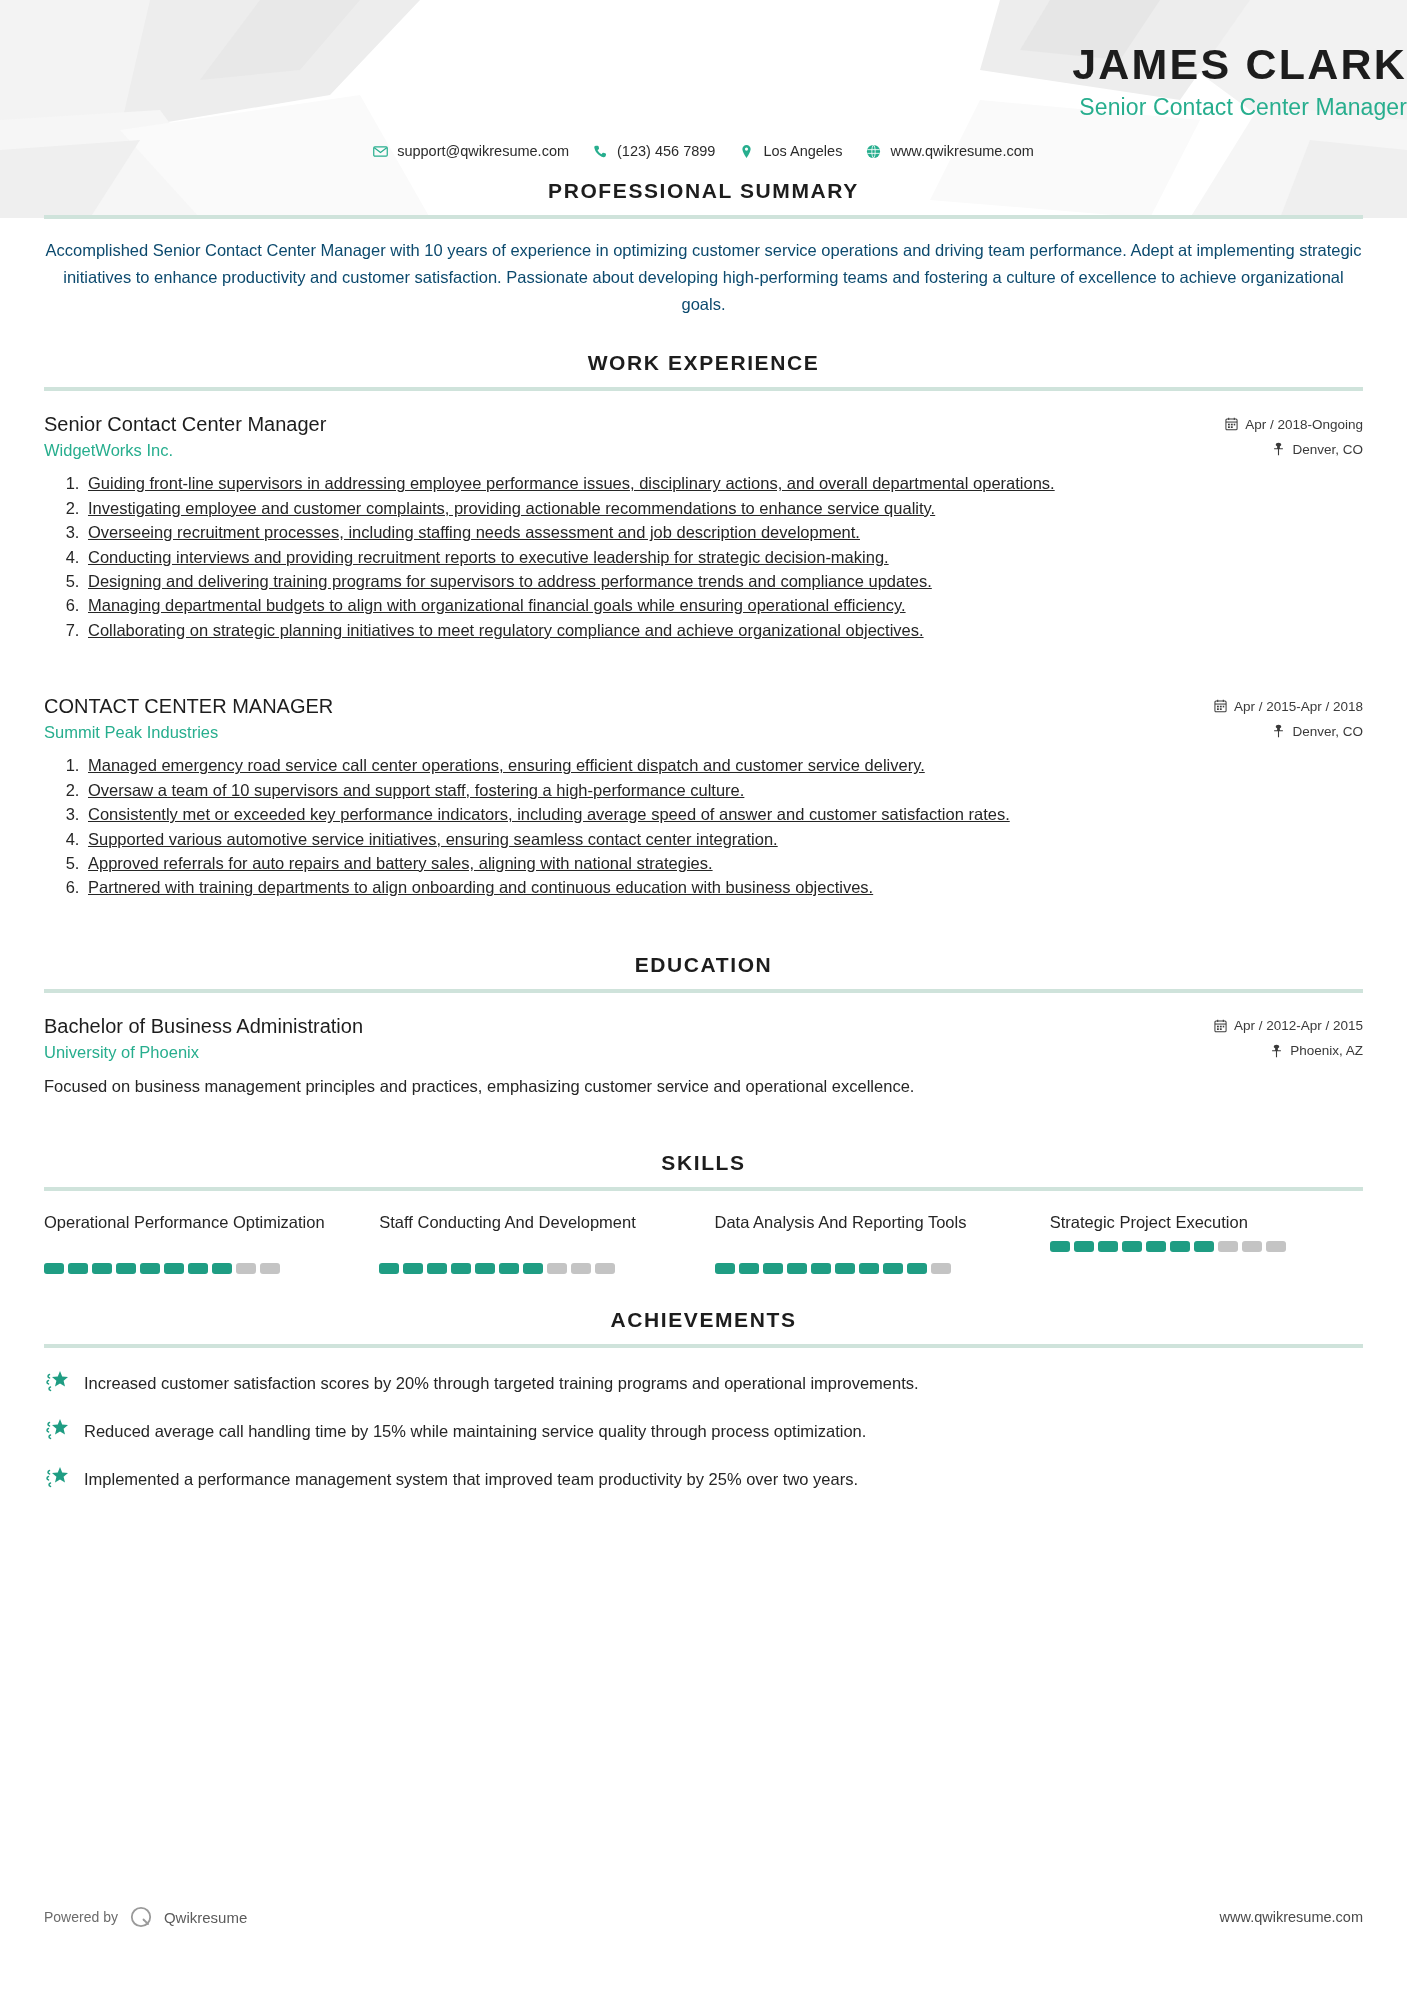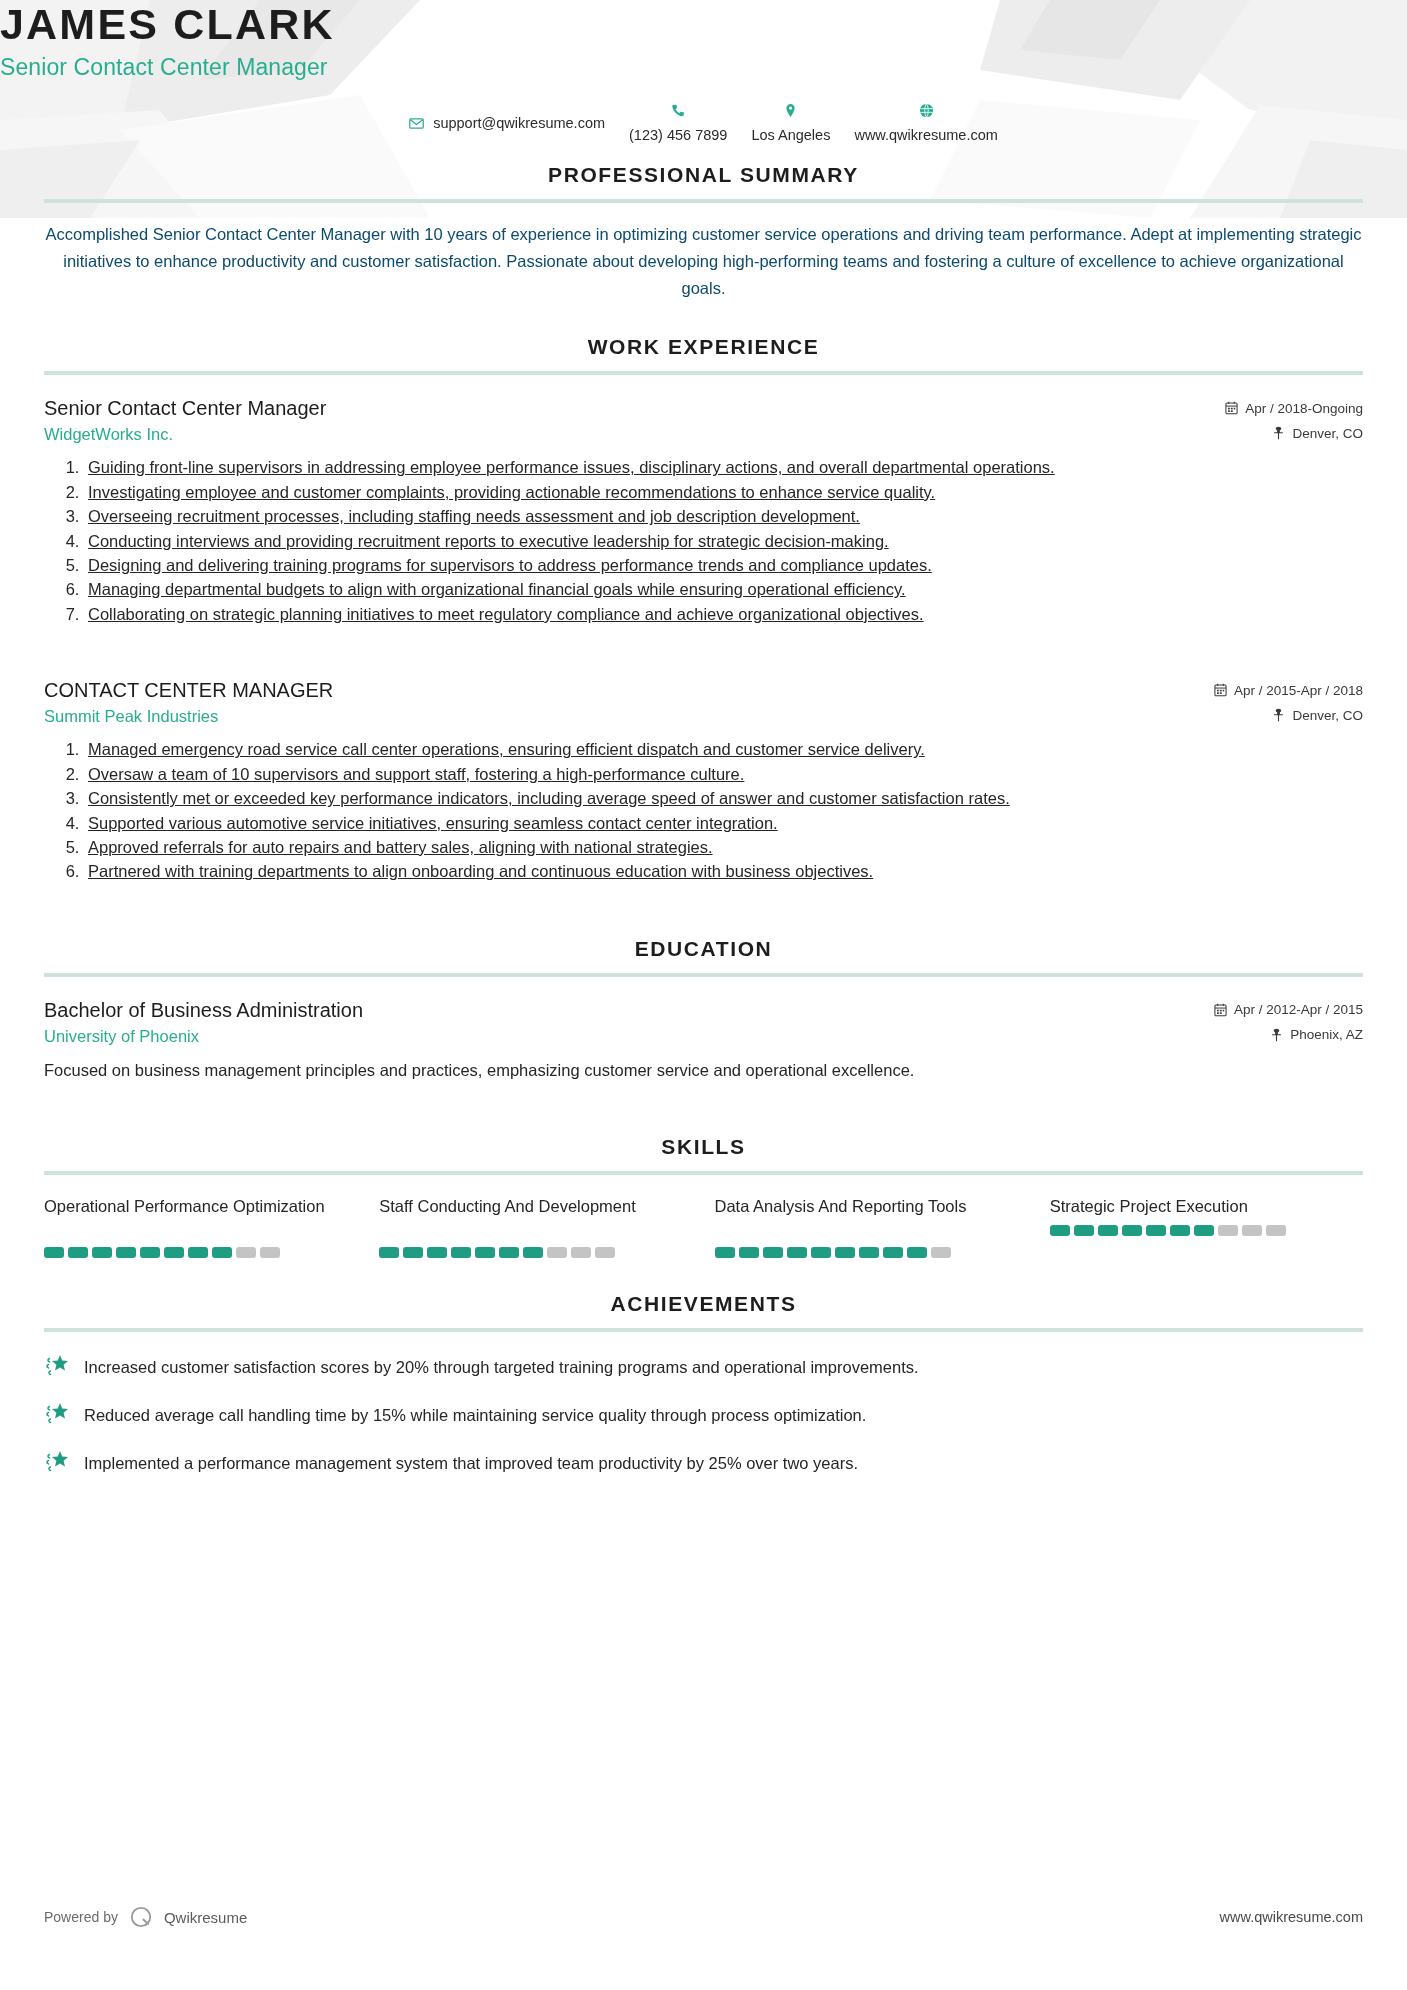--- a/index.html
+++ b/index.html
@@ -23,21 +23,21 @@
     width: 1407px;
     height: 218px;
     overflow: hidden;
     z-index: 0;
   }
   .hero-bg svg { display: block; width: 1407px; height: 218px; }
 
   .content { position: relative; z-index: 2; }
 
   
-  .header { text-align: left; }
+  .header { padding-top: 40px; text-align: right; }
   .name {
     font-size: 43px;
     font-weight: bold;
     letter-spacing: 2.2px;
     color: #1d1d1d;
     line-height: 1.12;
   }
   .role {
     font-size: 23px;
     color: #27ae8e;
@@ -47,21 +47,21 @@
   .contact-row {
     margin-top: 22px;
     display: flex;
     justify-content: center;
     align-items: center;
     gap: 10px;
     font-size: 14.5px;
     color: #2b2b2b;
   }
   .contact-item { display: flex; align-items: center; gap: 9px; }
-  .contact-item + .contact-item { margin-left: 14px; flex-direction: column; }
+  .contact-item + .contact-item { margin-left: 14px; }
   .cicon { display: inline-flex; align-items: center; justify-content: center; width: 15px; height: 15px; }
   .cicon svg { display: block; }
 
   
   .section { padding: 0 44px; }
   .section-title {
     text-align: center;
     font-size: 21px;
     font-weight: bold;
     letter-spacing: 1.6px;

